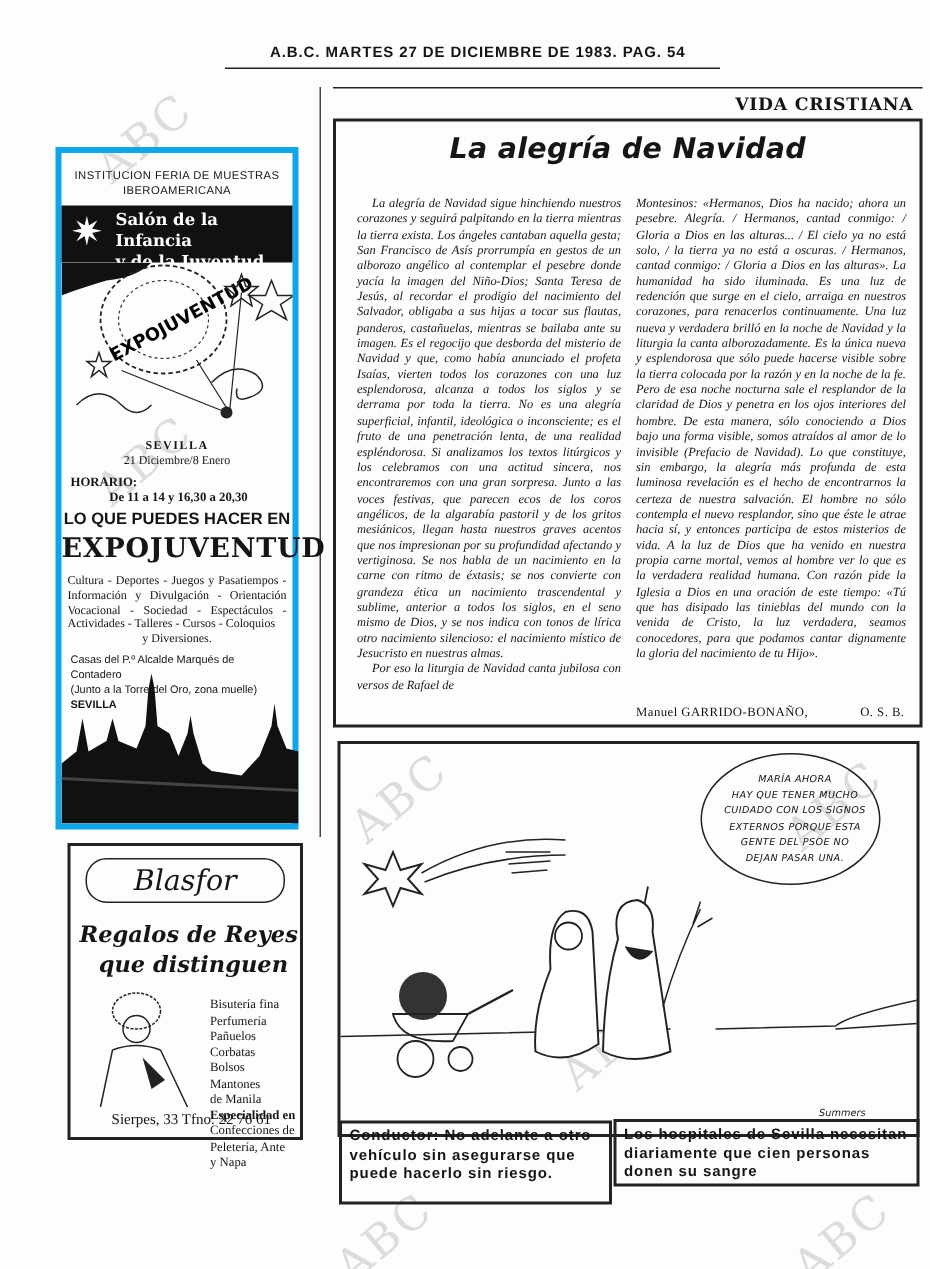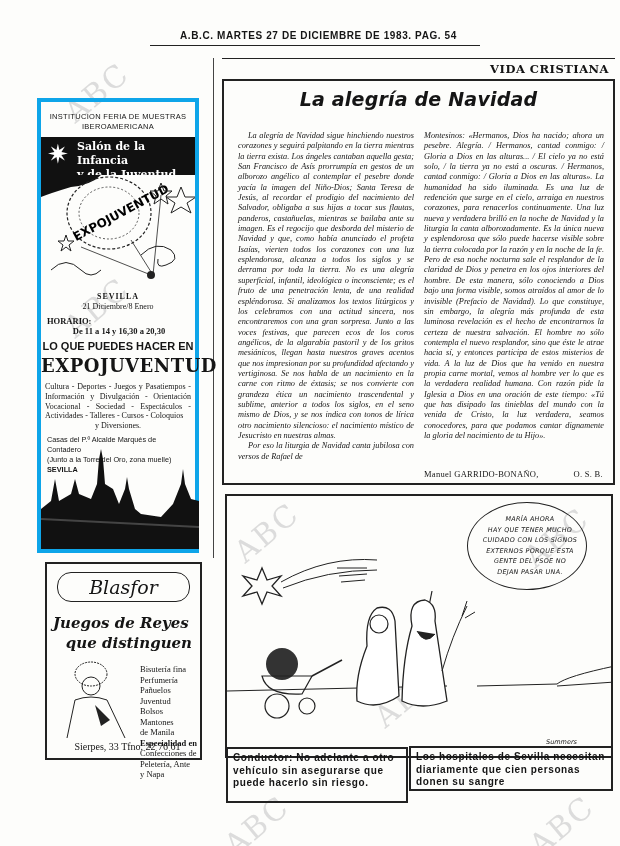--- a/index.html
+++ b/index.html
@@ -128,35 +128,35 @@
   <div class="ad1-sky">
     <svg width="158" height="110" viewBox="0 0 158 110">
       <path d="M0 110 L0 70 L10 62 L14 40 L18 62 L30 55 L34 40 L38 55 L50 60 L56 45 L58 20 L60 10 L62 20 L64 45 L72 50 L78 65 L84 50 L86 38 L88 50 L94 70 L100 75 L120 78 L132 65 L140 45 L142 30 L144 45 L150 60 L158 62 L158 110 Z" fill="#111"></path>
       <path d="M0 80 L158 88" stroke="#444" stroke-width="2"></path>
     </svg>
   </div>
 </div>
 
 <div class="ad2">
   <div class="ad2-logo">Blasfor</div>
-  <div class="ad2-h1">Juegos de Reyes</div>
+  <div class="ad2-h1">Regalos de Reyes</div>
   <div class="ad2-h2">que distinguen</div>
   <div class="ad2-fig">
     <svg width="80" height="78" viewBox="0 0 80 78">
       <ellipse cx="36" cy="14" rx="16" ry="12" fill="none" stroke="#222" stroke-width="1" stroke-dasharray="2 1"></ellipse>
       <circle cx="36" cy="26" r="9" fill="none" stroke="#222" stroke-width="1"></circle>
       <path d="M20 40 L12 78 M52 40 L70 78 M20 40 Q36 34 52 40" stroke="#222" fill="none" stroke-width="1"></path>
       <path d="M40 45 L55 60 L46 66 Z" fill="#222"></path>
     </svg>
   </div>
   <div class="ad2-items">
     <div>Bisutería fina</div>
     <div>Perfumería</div>
     <div>Pañuelos</div>
-    <div>Juventud</div>
+    <div>Corbatas</div>
     <div>Bolsos</div>
     <div>Mantones</div>
     <div>de Manila</div>
     <div class="strong">Especialidad en</div>
     <div>Confecciones de</div>
     <div>Peletería, Ante</div>
     <div>y Napa</div>
   </div>
   <div class="ad2-addr">Sierpes, 33  Tfno. 22 76 61</div>
 </div>

